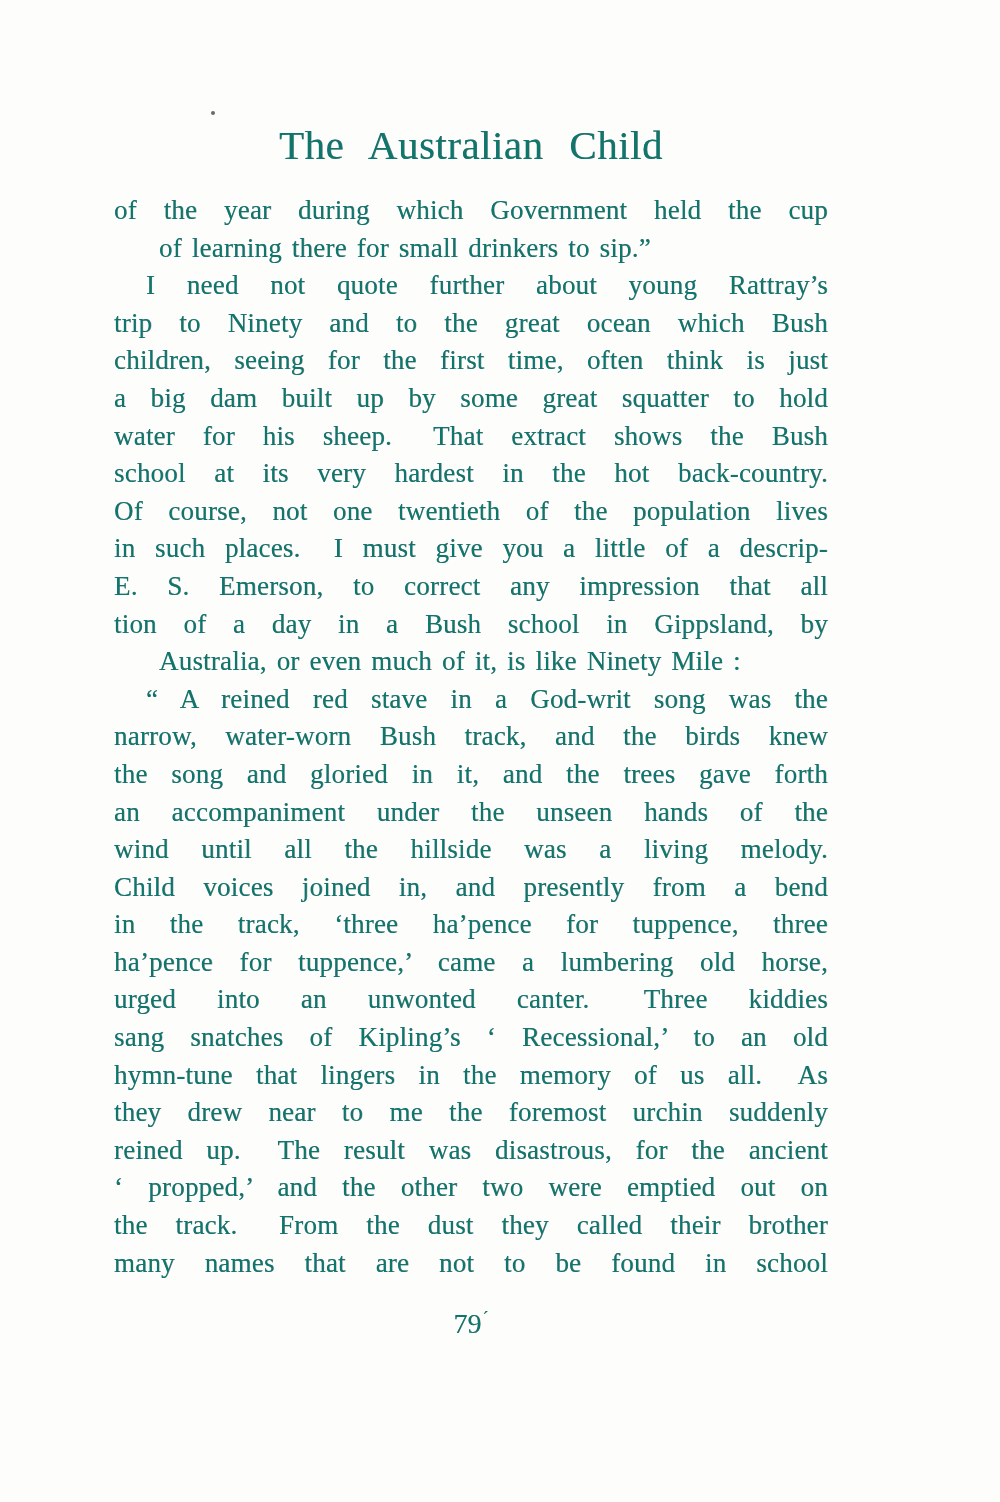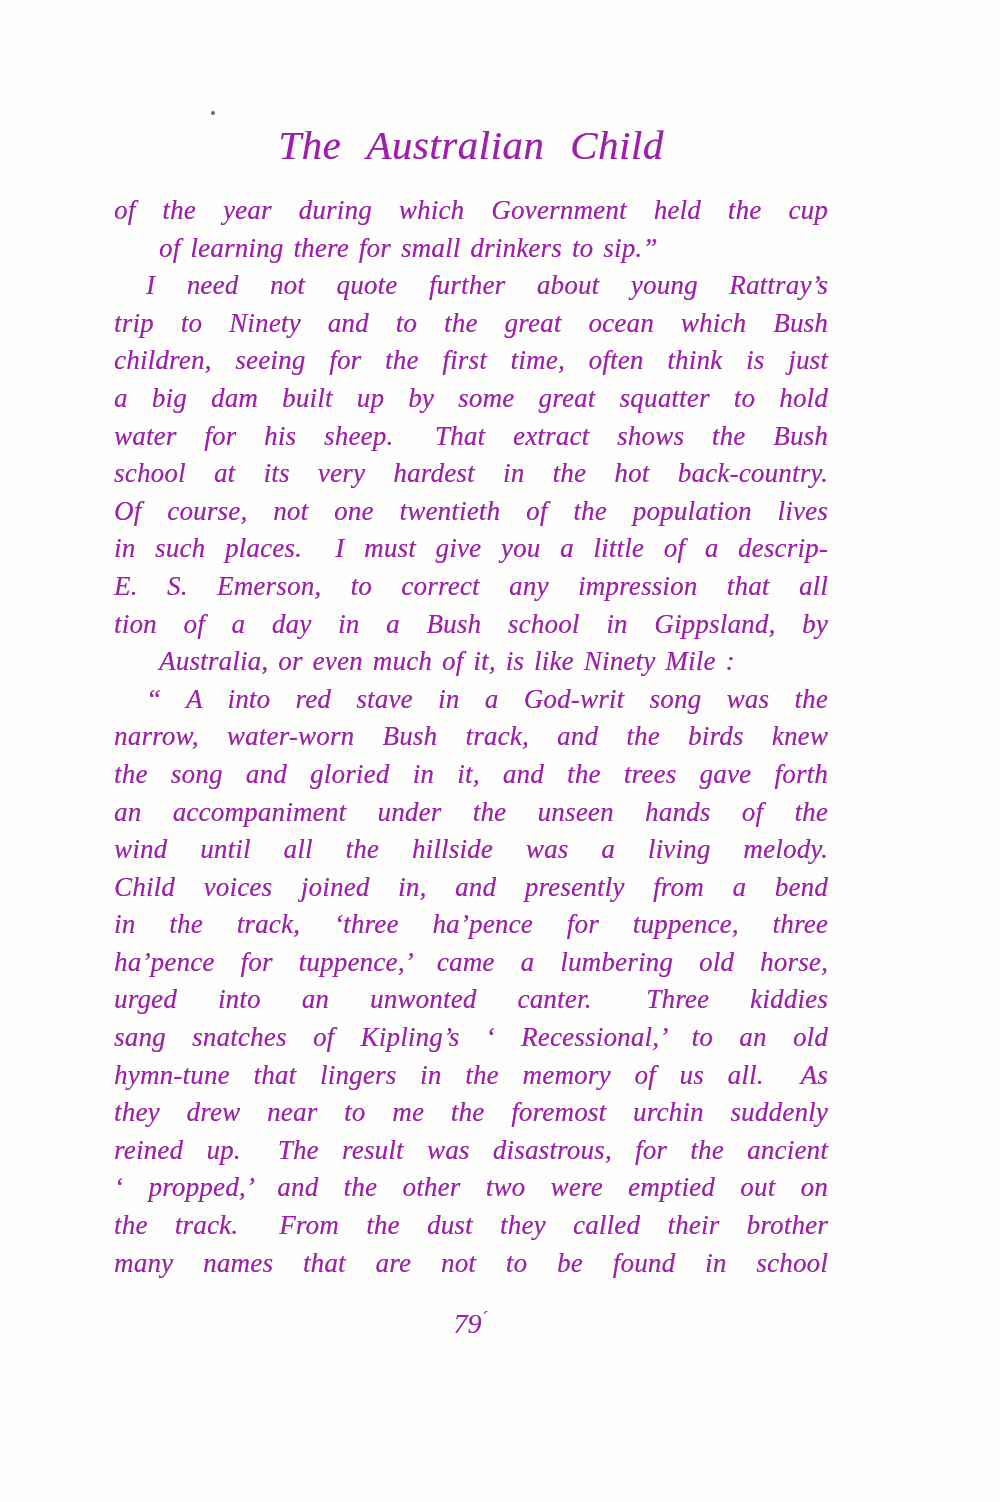--- a/index.html
+++ b/index.html
@@ -5,24 +5,23 @@
   html, body {
     margin: 0;
     padding: 0;
     background: #ffffff;
   }
   .page {
     position: relative;
     width: 1000px;
     height: 1502px;
     background: #fdfdfc;
-    color: #a21caf;
+    color: #0f766e;
     font-family: "Liberation Serif", "DejaVu Serif", serif;
     overflow: hidden;
-    font-style: italic;
   }
   .text-block {
     position: absolute;
     left: 114px;
     top: 122px;
     width: 714px;
   }
   .page-title {
     font-size: 41px;
     line-height: 46px;
@@ -92,21 +91,21 @@
     <div class="line">children, seeing for the first time, often think is just</div>
     <div class="line">a big dam built up by some great squatter to hold</div>
     <div class="line">water for his sheep.  That extract shows the Bush</div>
     <div class="line">school at its very hardest in the hot back-country.</div>
     <div class="line">Of course, not one twentieth of the population lives</div>
     <div class="line">in such places.  I must give you a little of a descrip-</div>
     <div class="line">E. S. Emerson, to correct any impression that all</div>
     <div class="line">tion of a day in a Bush school in Gippsland, by</div>
     <div class="line end">Australia, or even much of it, is like Ninety Mile :</div>
 
-    <div class="line indent">“ A into red stave in a God-writ song was the</div>
+    <div class="line indent">“ A reined red stave in a God-writ song was the</div>
     <div class="line">narrow, water-worn Bush track, and the birds knew</div>
     <div class="line">the song and gloried in it, and the trees gave forth</div>
     <div class="line">an accompaniment under the unseen hands of the</div>
     <div class="line">wind until all the hillside was a living melody.</div>
     <div class="line">Child voices joined in, and presently from a bend</div>
     <div class="line">in the track, ‘three ha’pence for tuppence, three</div>
     <div class="line">ha’pence for tuppence,’ came a lumbering old horse,</div>
     <div class="line">urged into an unwonted canter.  Three kiddies</div>
     <div class="line">sang snatches of Kipling’s ‘ Recessional,’ to an old</div>
     <div class="line">hymn-tune that lingers in the memory of us all.  As</div>

